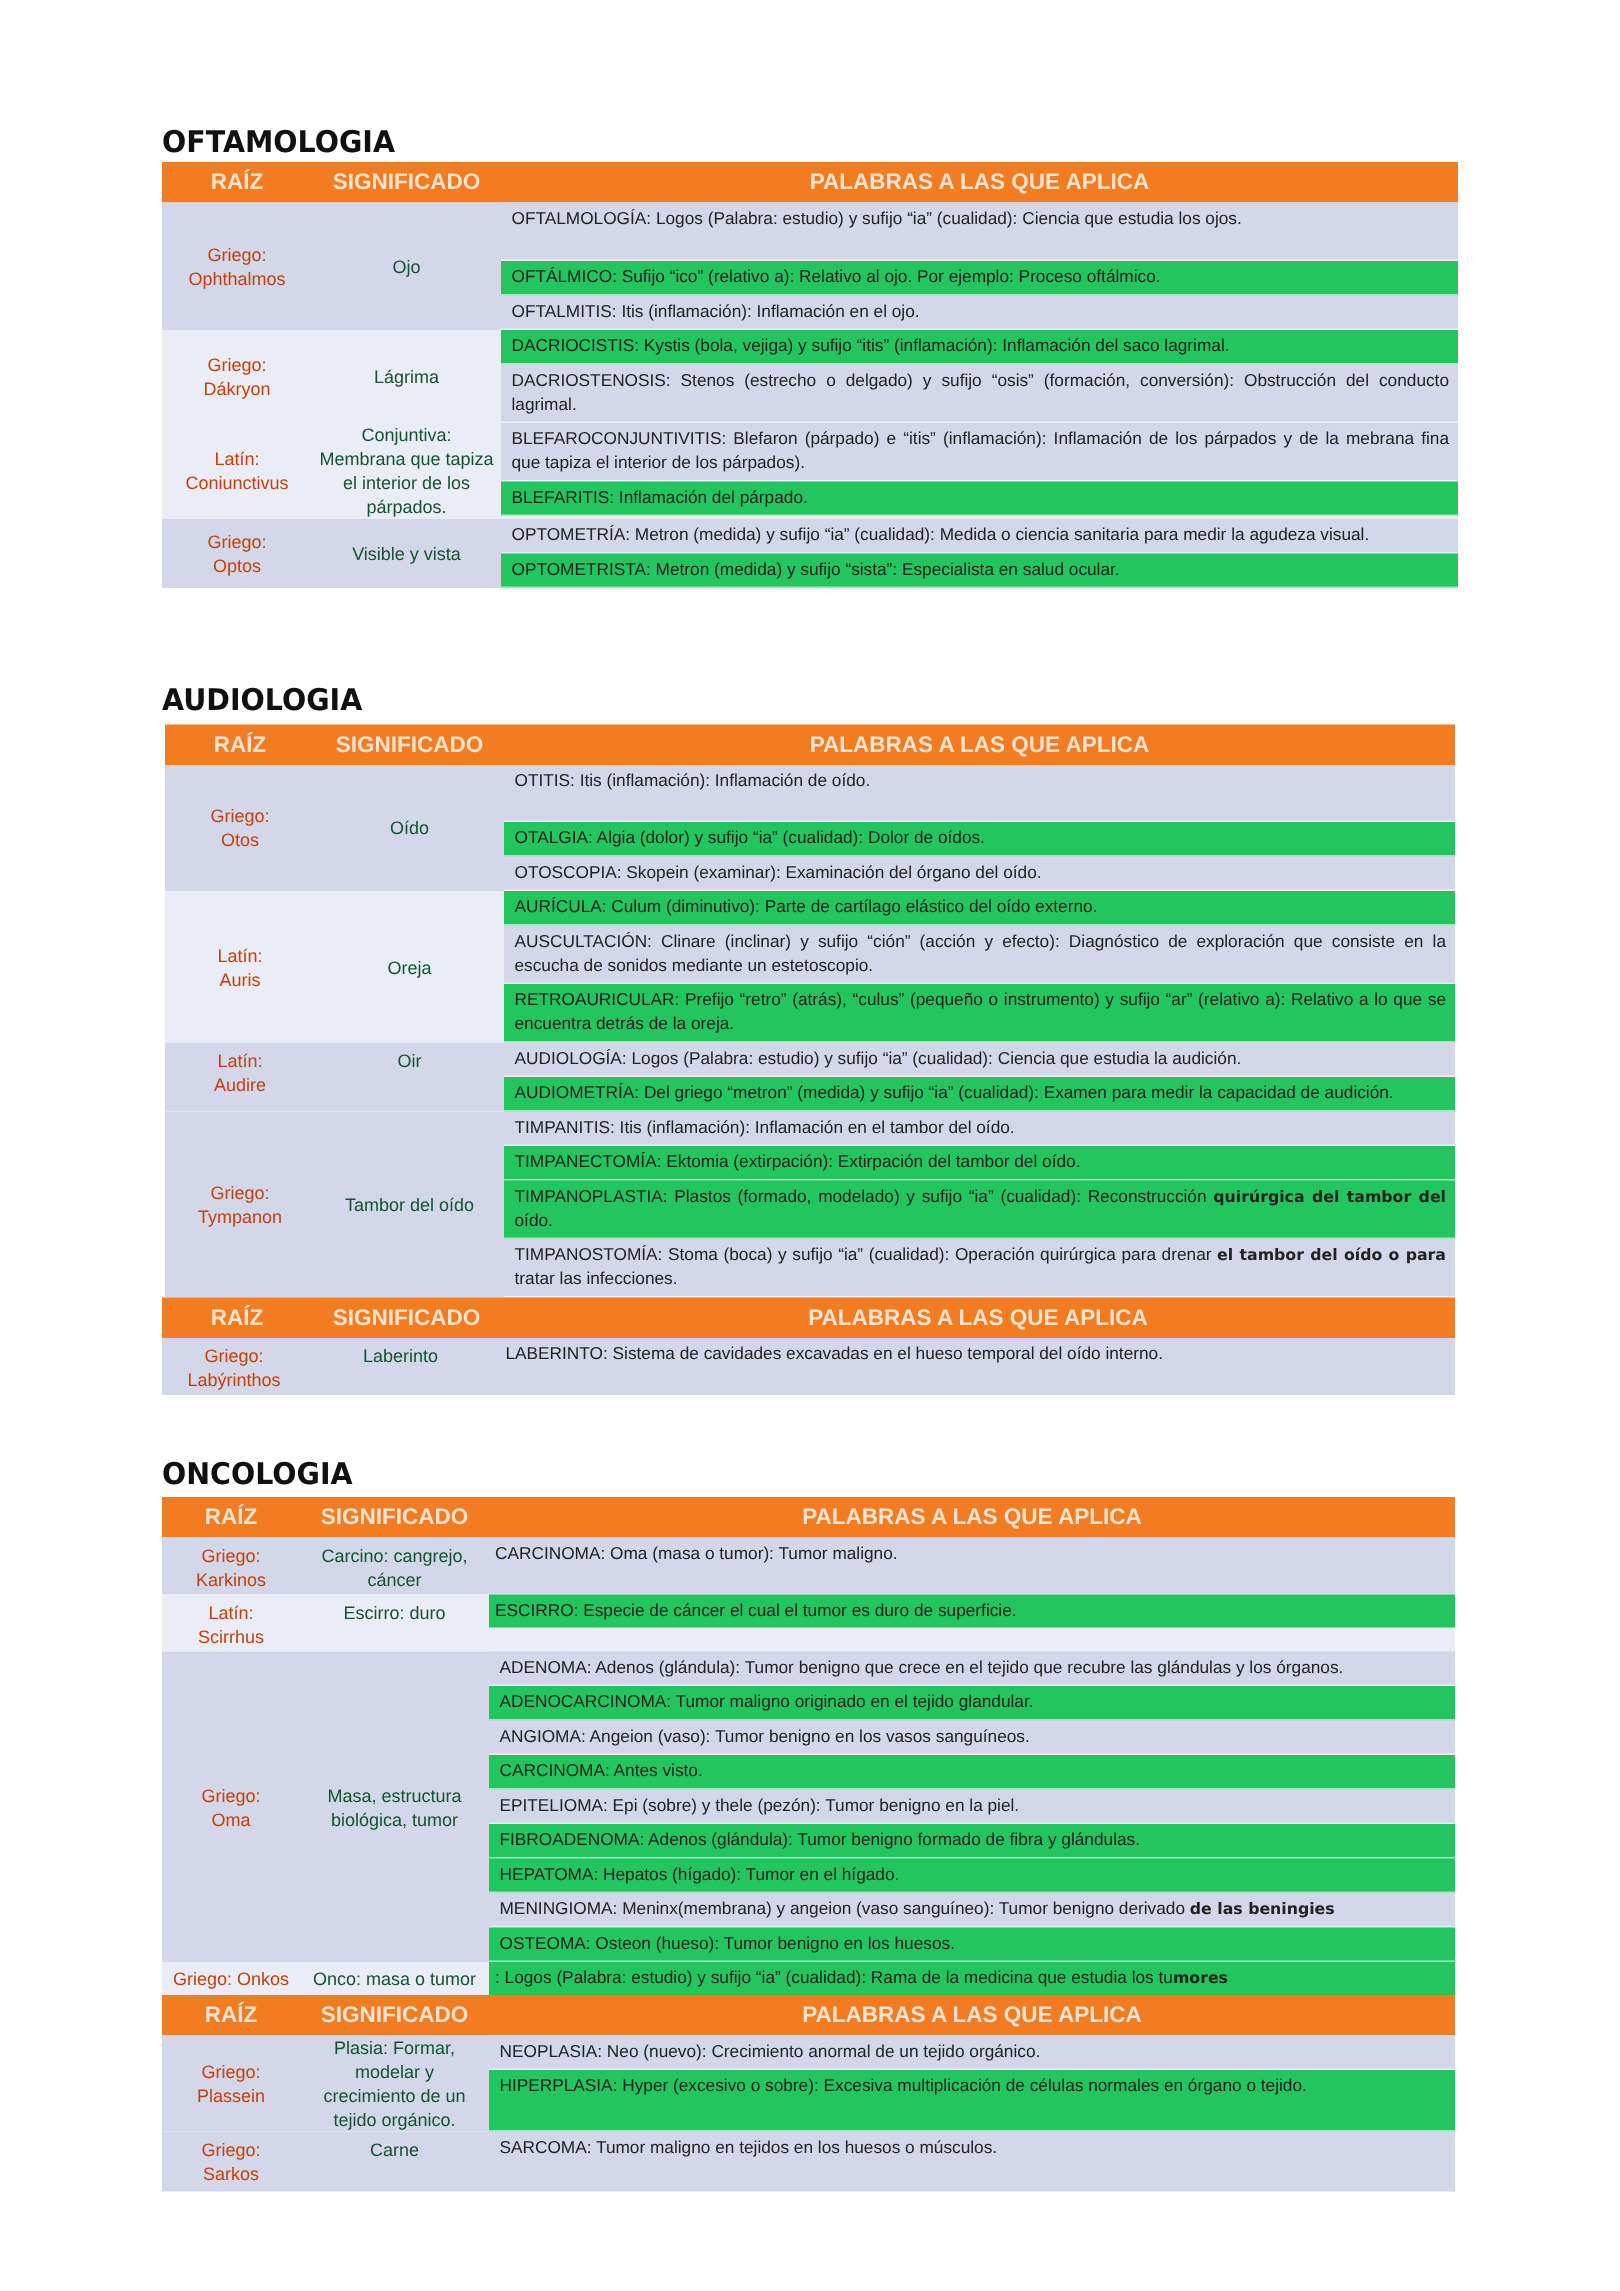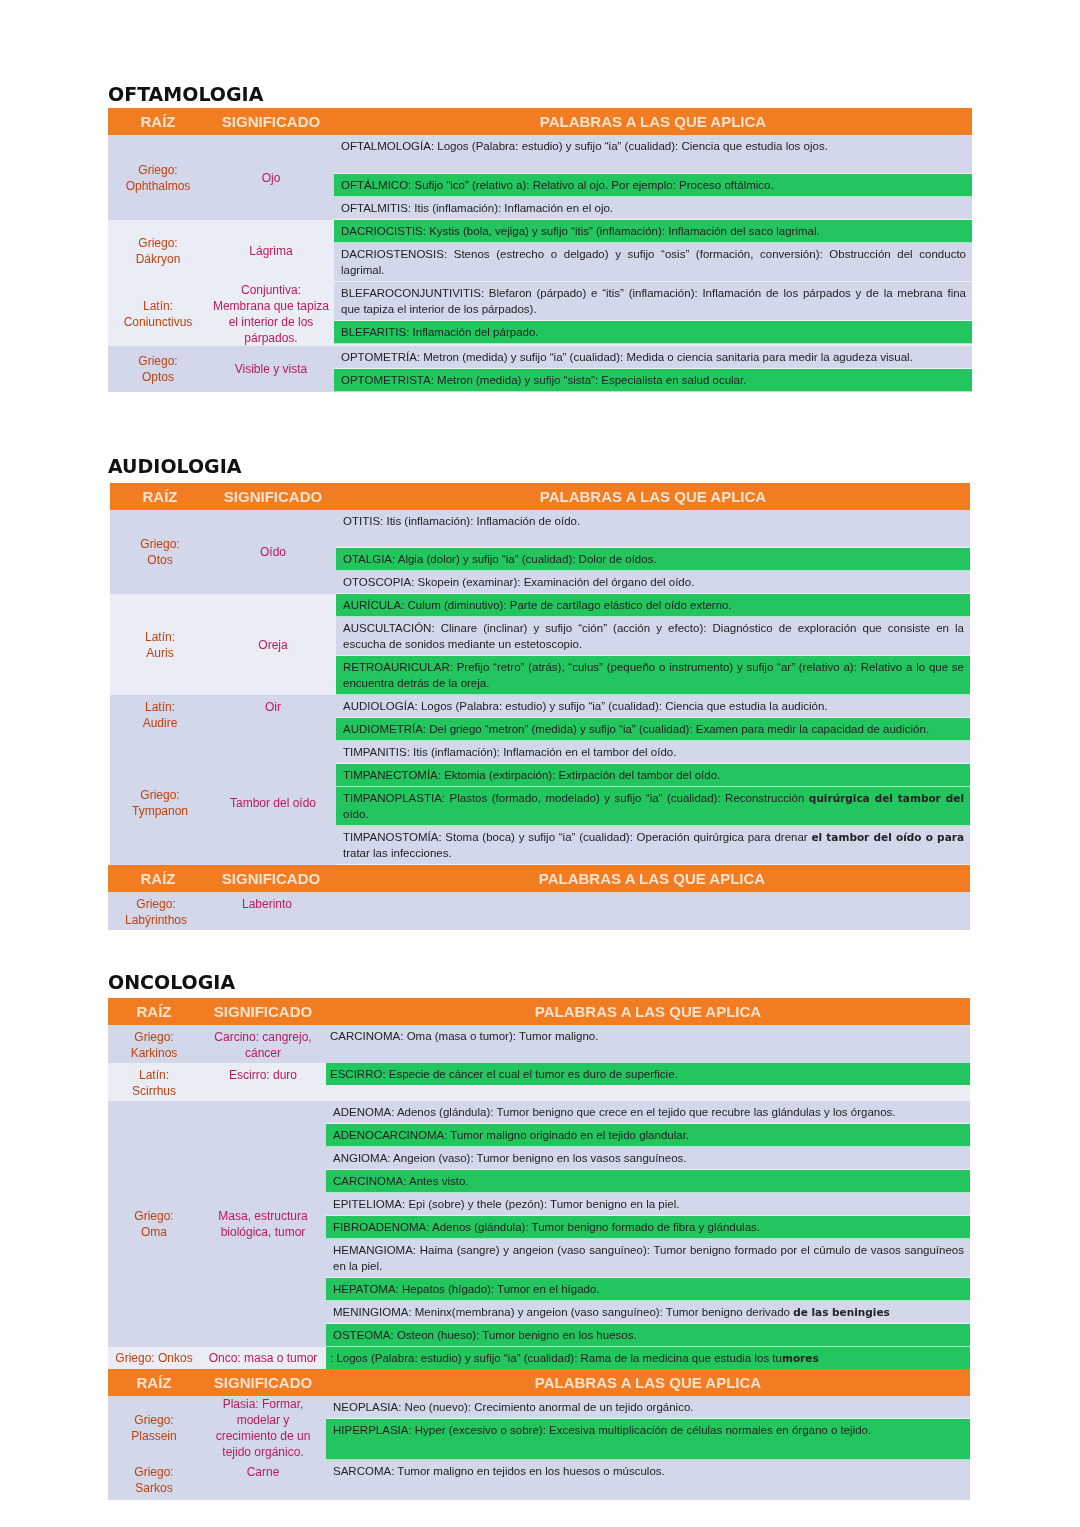--- a/index.html
+++ b/index.html
@@ -7,21 +7,21 @@
   .section-title { position: absolute; left: 108px; font-family: "DejaVu Sans", sans-serif; font-weight: bold; font-size: 20px; letter-spacing: 0px; color: #111; transform: scaleX(0.95); transform-origin: left; }
   .tbl { position: absolute; left: 108px; width: 864px; }
   .hdr { display: flex; height: 27px; background: #f27c22; color: #fde3cf; font-weight: bold; font-size: 15px; align-items: center; }
   .hdr .c1 { width: 100px; text-align: center; }
   .hdr .c2 { width: 126px; text-align: center; }
   .hdr .c3 { flex: 1; text-align: center; }
   .grp { display: flex; }
   .grp.dark { background: #d3d7ea; }
   .grp.light { background: #eaedf6; }
   .gl { width: 100px; display: flex; align-items: center; justify-content: center; text-align: center; font-size: 12px; line-height: 16px; color: #c2410c; }
-  .gm { width: 126px; display: flex; align-items: center; justify-content: center; text-align: center; font-size: 12px; line-height: 16px; color: #be185d; }
+  .gm { width: 126px; display: flex; align-items: center; justify-content: center; text-align: center; font-size: 12px; line-height: 16px; color: #14532d; }
   .gr { flex: 1; display: flex; flex-direction: column; }
   .row { font-size: 11.5px; line-height: 16px; padding: 3px 6px 3px 7px; color: #222; text-align: justify; border-bottom: 1px solid rgba(255,255,255,0.6); box-sizing: border-box; }
   .row.d { background: #d3d7ea; }
   .row.l { background: #22c55e; }
   .row .bold { font-weight: bold; font-family: "DejaVu Sans", sans-serif; font-size: 10.5px; }
   .top { align-items: flex-start; padding-top: 4px; }
 </style>
 </head>
 <body>
 
@@ -124,20 +124,23 @@
 <div class="tbl" style="top:865px; width:862px;">
   <div class="hdr">
     <div class="c1">RAÍZ</div>
     <div class="c2">SIGNIFICADO</div>
     <div class="c3">PALABRAS A LAS QUE APLICA</div>
   </div>
   <div class="grp dark" style="height:38px">
     <div class="gl top" style="white-space:pre-line; width:96px">Griego:
 Labýrinthos</div>
     <div class="gm top" style="white-space:pre-line; width:126px">Laberinto</div>
+    <div class="gr">
+        <div class="row d" style="border:none">LABERINTO: Sistema de cavidades excavadas en el hueso temporal del oído interno.</div>
+      </div>
   </div>
 </div>
 
 <div class="section-title" style="top:970px;">ONCOLOGIA</div>
 <div class="tbl" style="top:998px; width:862px;">
   <div class="hdr">
     <div class="c1" style="width:92px">RAÍZ</div>
     <div class="c2" style="width:126px">SIGNIFICADO</div>
     <div class="c3">PALABRAS A LAS QUE APLICA</div>
   </div>
@@ -162,21 +165,20 @@
     <div class="gl" style="white-space:pre-line; width:92px">Griego:
 Oma</div>
     <div class="gm" style="white-space:pre-line; width:126px; padding:0 6px; box-sizing:border-box">Masa, estructura biológica, tumor</div>
     <div class="gr">
       <div class="row d">ADENOMA: Adenos (glándula): Tumor benigno que crece en el tejido que recubre las glándulas y los órganos.</div>
       <div class="row l">ADENOCARCINOMA: Tumor maligno originado en el tejido glandular.</div>
       <div class="row d">ANGIOMA: Angeion (vaso): Tumor benigno en los vasos sanguíneos.</div>
       <div class="row l">CARCINOMA: Antes visto.</div>
       <div class="row d">EPITELIOMA: Epi (sobre) y thele (pezón): Tumor benigno en la piel.</div>
       <div class="row l">FIBROADENOMA: Adenos (glándula): Tumor benigno formado de fibra y glándulas.</div>
-      <div class="row d">HEMANGIOMA: Haima (sangre) y angeion (vaso sanguíneo): Tumor benigno formado por el cúmulo de vasos sanguíneos en la piel.</div>
       <div class="row l">HEPATOMA: Hepatos (hígado): Tumor en el hígado.</div>
       <div class="row d"><span>MENINGIOMA: Meninx(membrana) y angeion (vaso sanguíneo): Tumor benigno derivado </span><span class="bold">de las beningies</span></div>
       <div class="row l">OSTEOMA: Osteon (hueso): Tumor benigno en los huesos.</div>
     </div>
   </div>
   <div class="grp light" style="height:22px">
     <div class="gl" style="width:92px; white-space:nowrap">Griego: Onkos</div>
     <div class="gm" style="white-space:nowrap">Onco: masa o tumor</div>
     <div class="gr">
         <div class="row l" style="border:none; padding-left:4px"><span>: Logos (Palabra: estudio) y sufijo “ia” (cualidad): Rama de la medicina que estudia los tu</span><span class="bold">mores</span></div>

